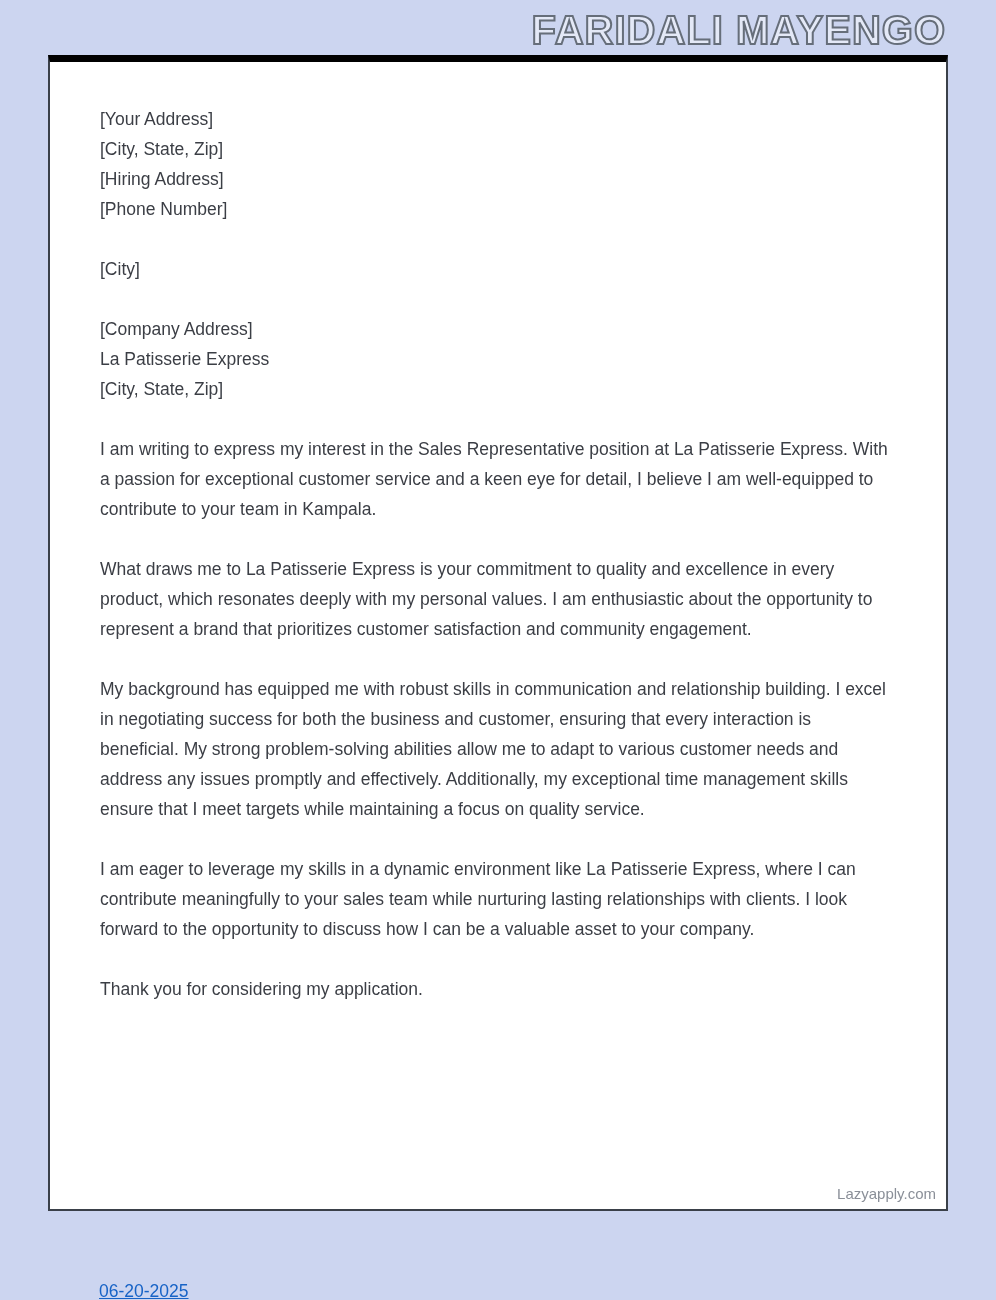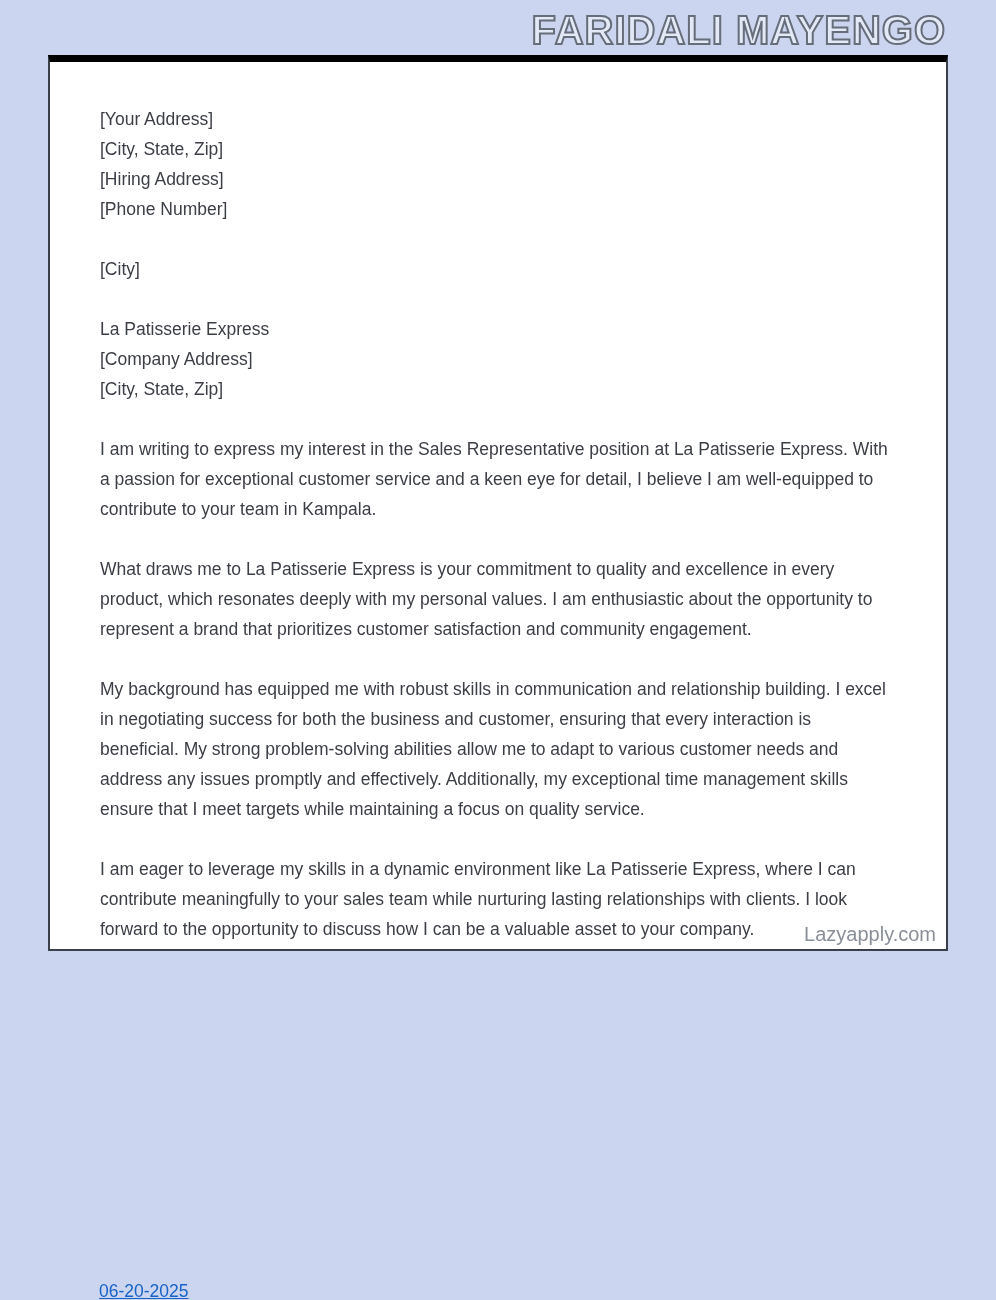--- a/index.html
+++ b/index.html
@@ -23,41 +23,41 @@
     letter-spacing: 1px;
     color: #e4e9f7;
     -webkit-text-stroke: 2px #666e7a;
     white-space: nowrap;
   }
   .page {
     position: absolute;
     left: 48px;
     top: 55px;
     width: 900px;
-    height: 896px;
+    height: 1156px;
     box-sizing: border-box;
     background: #ffffff;
     border: 2px solid #3a4049;
     border-top: 7px solid #000000;
     padding: 42px 56px 13px 50px;
     color: #3b3e45;
     font-size: 17.5px;
     line-height: 30px;
   }
   .block {
     margin: 0 0 30px 0;
   }
   .block p, .block div {
     margin: 0;
   }
   .watermark {
     position: absolute;
     right: 10px;
     bottom: 6px;
-    font-size: 20px;
+    font-size: 15px;
     color: #8a8f98;
     line-height: 18px;
   }
   .footer-date {
     position: absolute;
     left: 99px;
     top: 1281px;
     font-size: 17.5px;
     color: #1763c6;
     text-decoration: underline;
@@ -76,29 +76,30 @@
     <div>[City, State, Zip]</div>
     <div>[Hiring Address]</div>
     <div>[Phone Number]</div>
   </div>
 
   <div class="block">
     <div>[City]</div>
   </div>
 
   <div class="block">
+    <div>[Company Address]</div>
     <div>La Patisserie Express</div>
-    <div>[Company Address]</div>
     <div>[City, State, Zip]</div>
   </div>
 
 
   <p class="block">I am writing to express my interest in the Sales Representative position at La Patisserie Express. With a passion for exceptional customer service and a keen eye for detail, I believe I am well-equipped to contribute to your team in Kampala.</p>
   <p class="block">What draws me to La Patisserie Express is your commitment to quality and excellence in every product, which resonates deeply with my personal values. I am enthusiastic about the opportunity to represent a brand that prioritizes customer satisfaction and community engagement.</p>
   <p class="block">My background has equipped me with robust skills in communication and relationship building. I excel in negotiating success for both the business and customer, ensuring that every interaction is beneficial. My strong problem-solving abilities allow me to adapt to various customer needs and address any issues promptly and effectively. Additionally, my exceptional time management skills ensure that I meet targets while maintaining a focus on quality service.</p>
   <p class="block">I am eager to leverage my skills in a dynamic environment like La Patisserie Express, where I can contribute meaningfully to your sales team while nurturing lasting relationships with clients. I look forward to the opportunity to discuss how I can be a valuable asset to your company.</p>
 
+  <p class="block">Thank you for considering my application.</p>
 
 
   <div class="watermark">Lazyapply.com</div>
 </div>
 
 <a class="footer-date">06-20-2025</a>
 
 </body></html>

